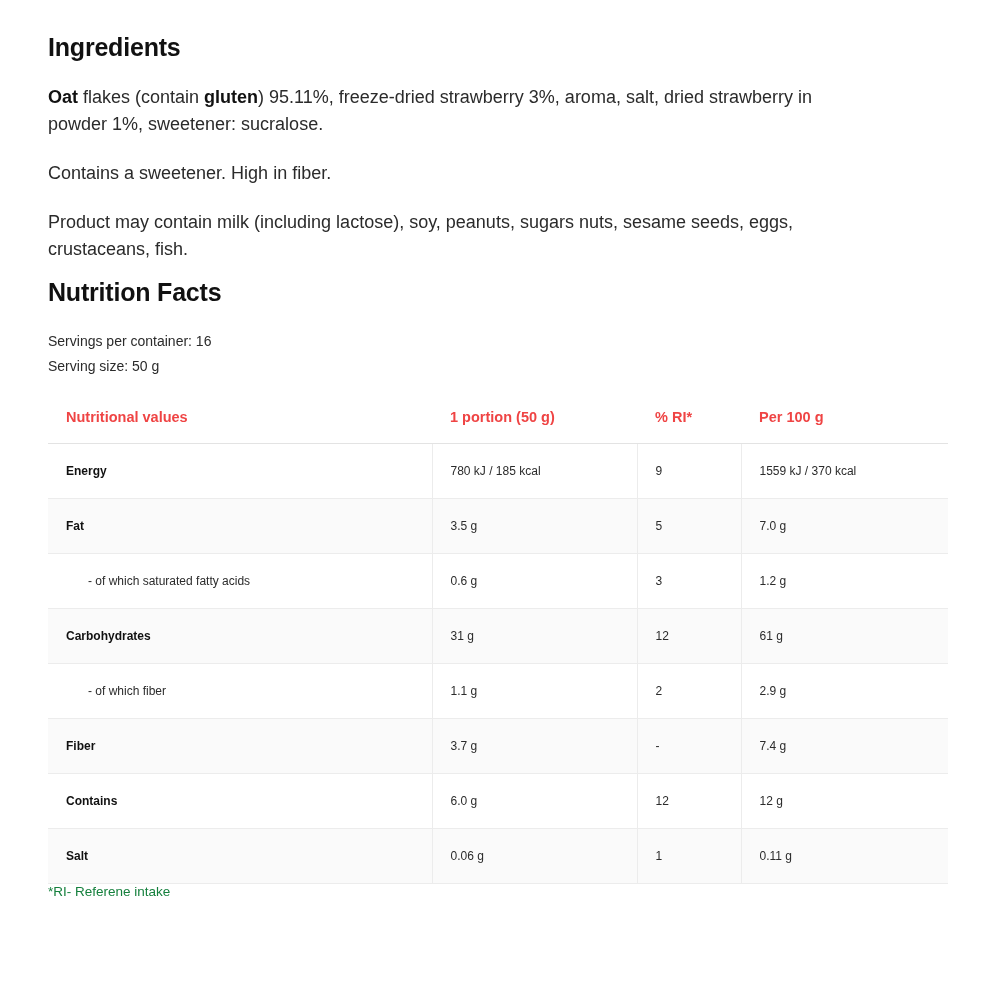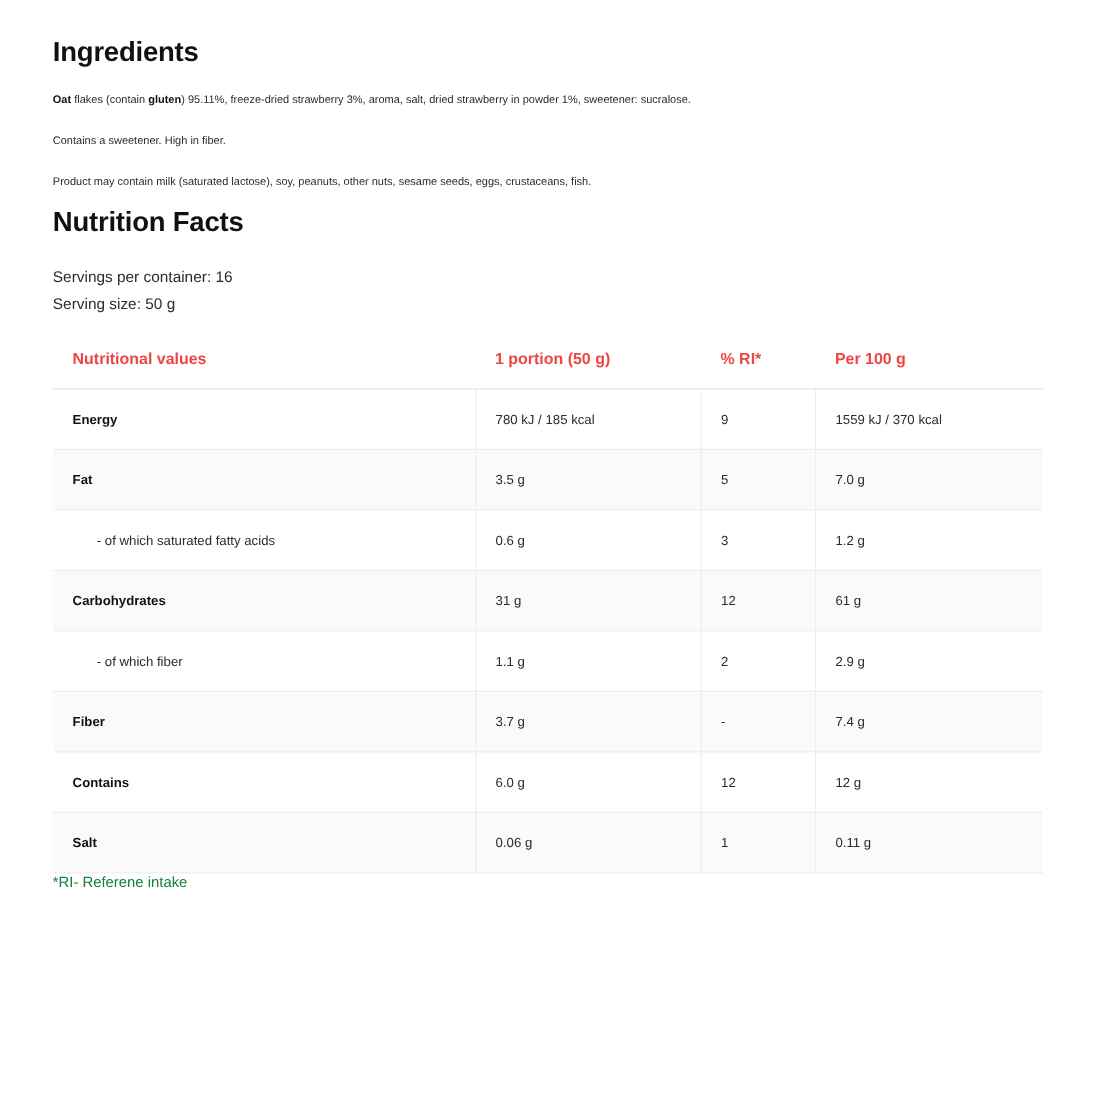--- a/index.html
+++ b/index.html
@@ -24,21 +24,21 @@
     line-height: 1.2;
     font-weight: bold;
     margin: 14px 0 0 0;
     letter-spacing: -0.2px;
     color: #111111;
   }
   .ingredients-title { margin-top: 16px; }
   .nutrition-title { margin-top: 34px; }
 
   p.para {
-    font-size: 10px;
+    font-size: 18px;
     line-height: 1.5;
     margin: 22px 0 0 0;
     color: #2b2b2b;
   }
   p.para b { font-weight: bold; color: #111111; }
 
   .meta {
     margin-top: 22px;
     font-size: 14px;
     line-height: 1.78;
@@ -89,21 +89,21 @@
 <body>
 
 <div class="page">
 
   <h2 class="section-title ingredients-title">Ingredients</h2>
 
   <p class="para"><b>Oat</b><span> flakes (contain </span><b>gluten</b><span>) 95.11%, freeze-dried strawberry 3%, aroma, salt, dried strawberry in powder 1%, sweetener: sucralose.</span></p>
 
   <p class="para">Contains a sweetener. High in fiber.</p>
 
-  <p class="para">Product may contain milk (saturated lactose), soy, peanuts, other nuts, sesame seeds, eggs, crustaceans, fish.</p>
+  <p class="para">Product may contain milk (including lactose), soy, peanuts, sugars nuts, sesame seeds, eggs, crustaceans, fish.</p>
 
   <h2 class="section-title nutrition-title">Nutrition Facts</h2>
 
   <div class="meta">
     <div>Servings per container: 16</div>
     <div>Serving size: 50 g</div>
   </div>
 
   <table class="nf">
     <colgroup>

